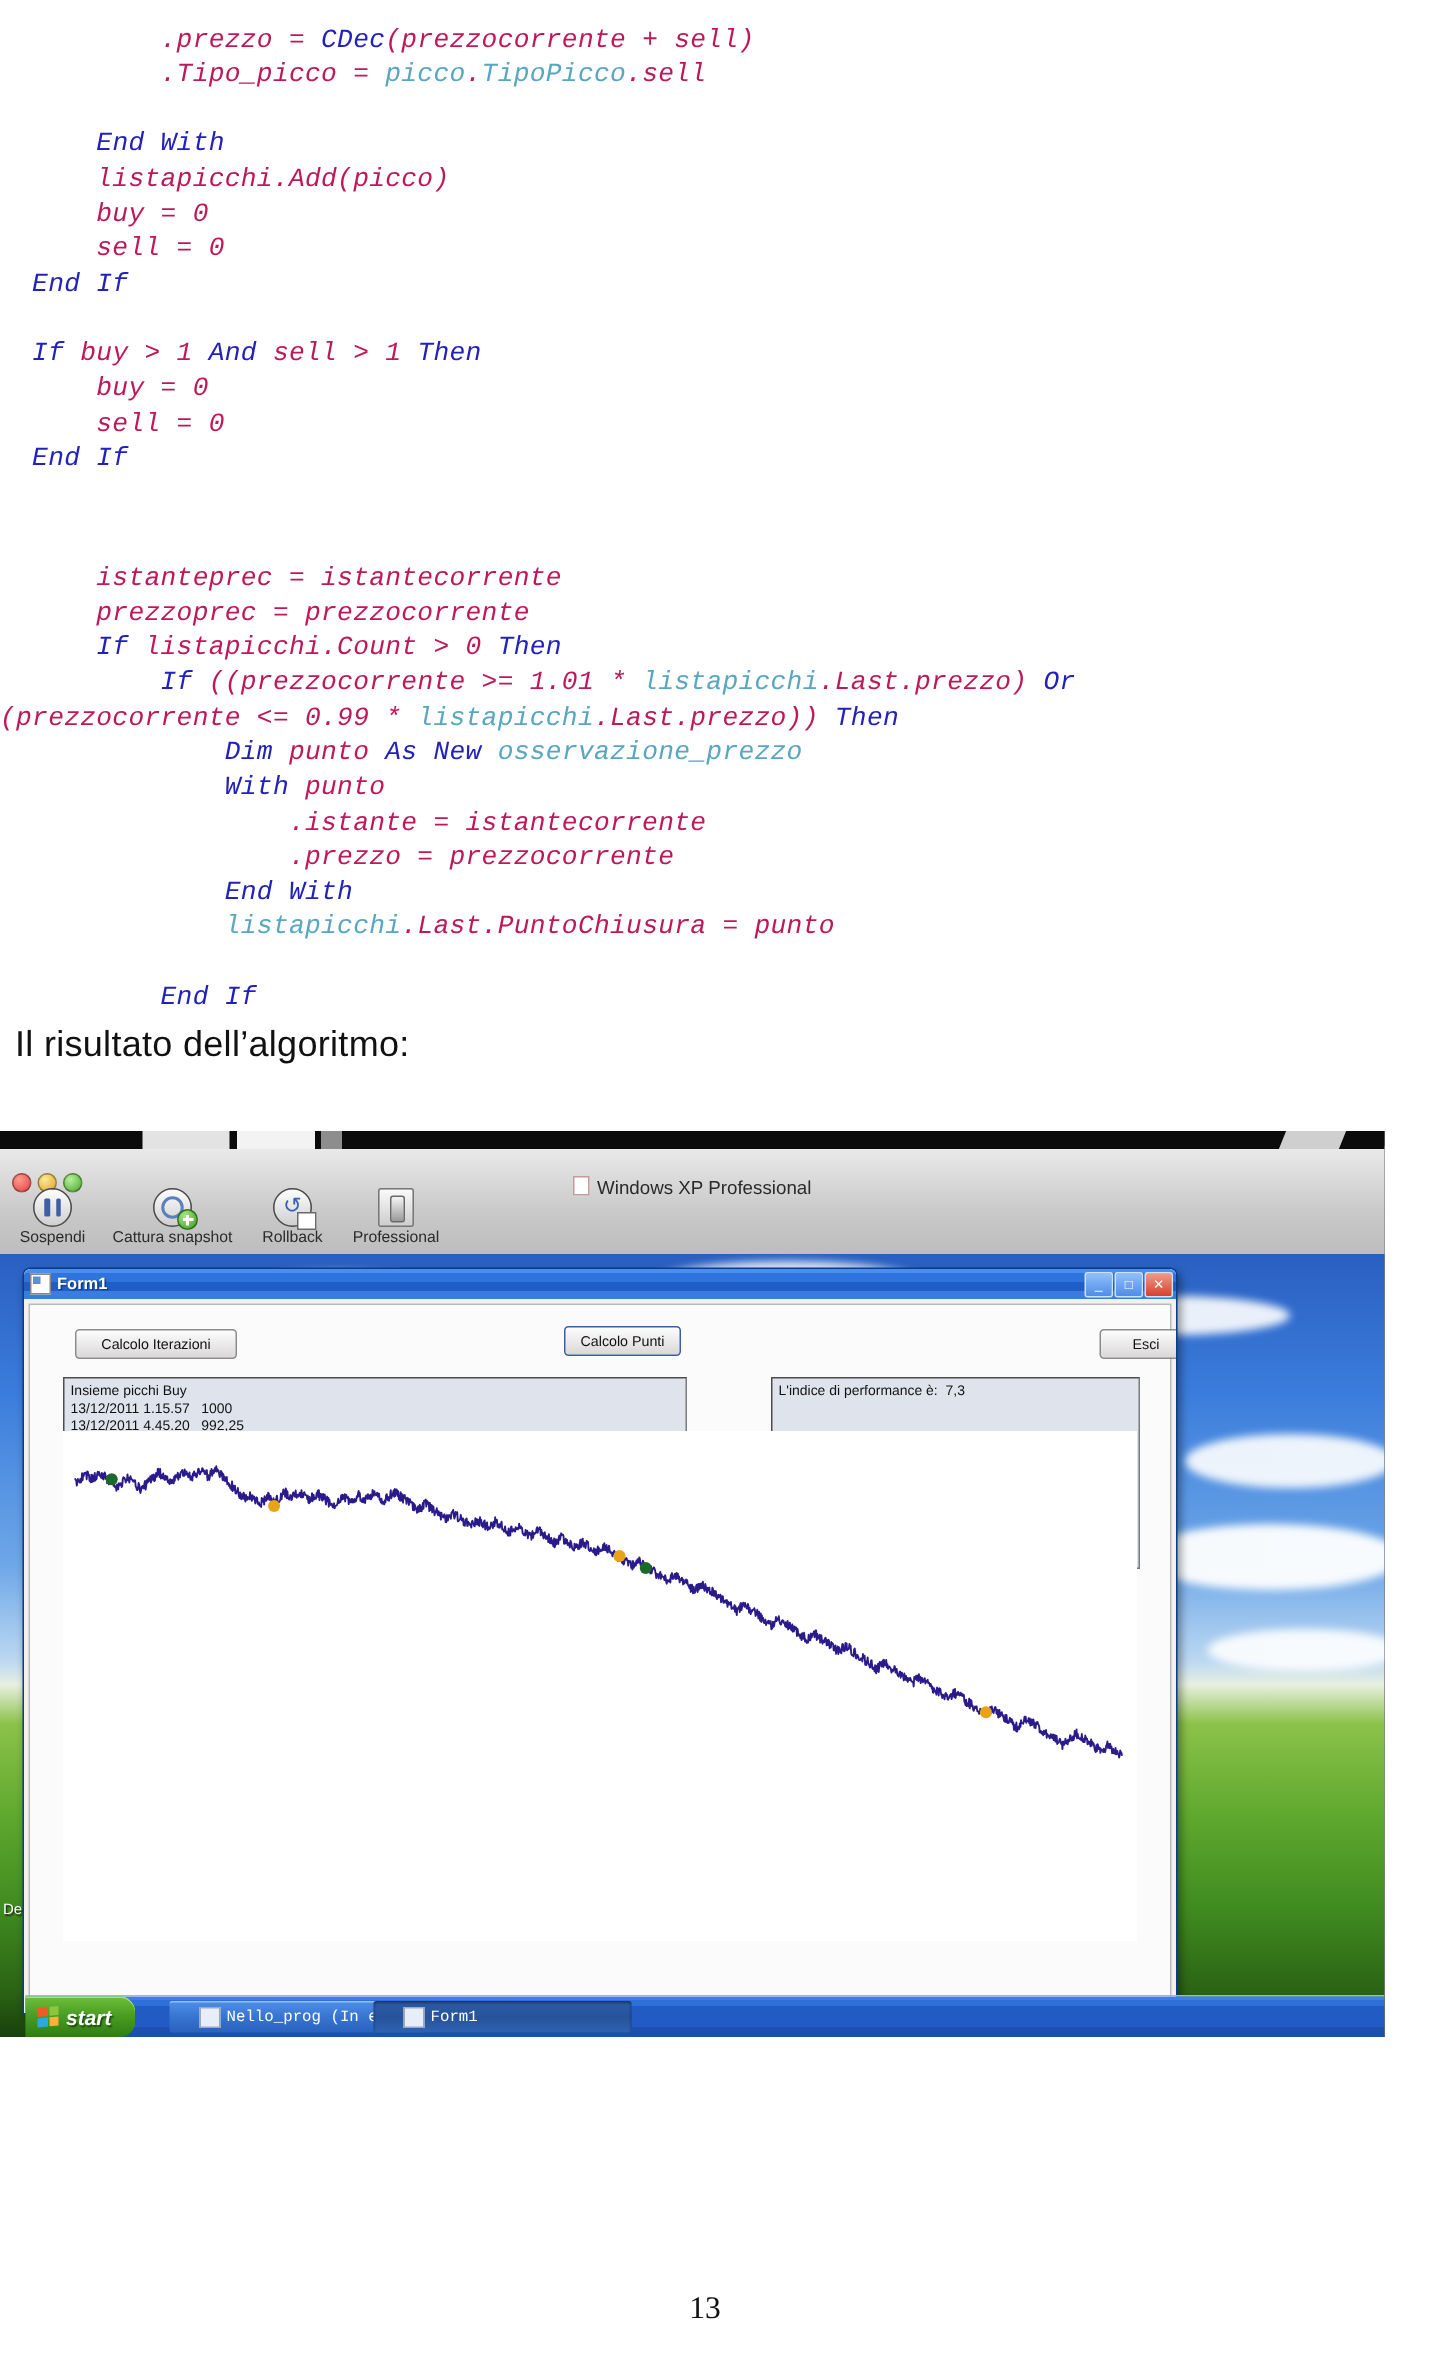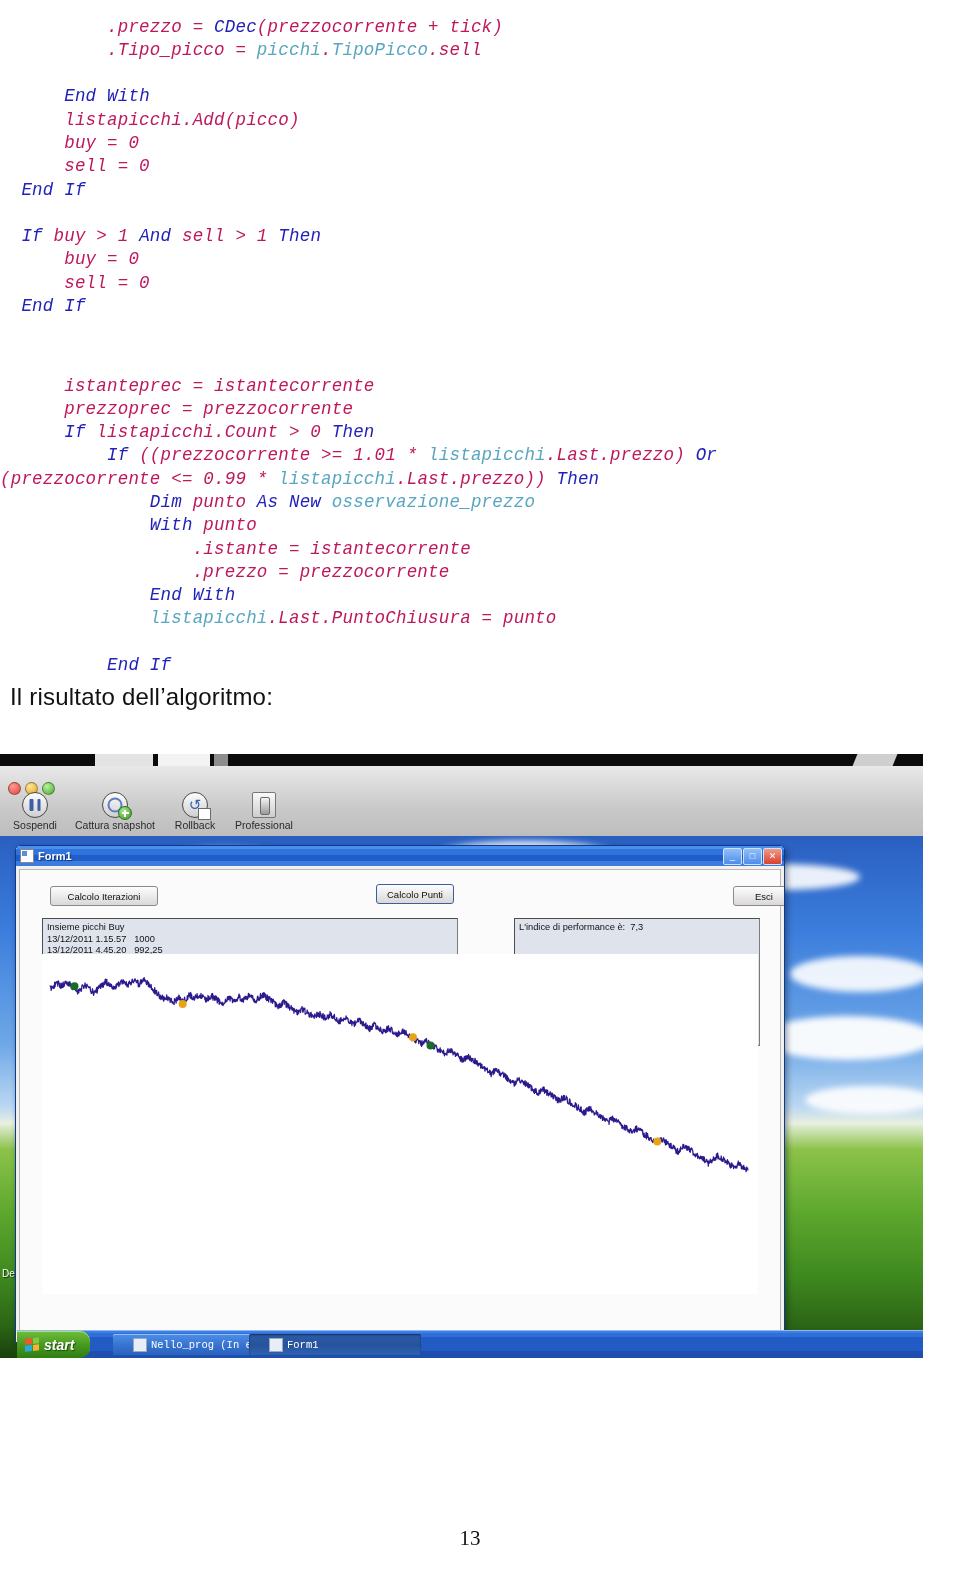--- a/index.html
+++ b/index.html
@@ -143,22 +143,22 @@
   #chart-area{position:absolute;left:22px;top:84px;width:716px;height:340px;background:#fff;}
   #chart-area svg{display:block;}
 
   
   #pageno{position:absolute;left:0;top:1526px;width:940px;text-align:center;
     font-family:"Liberation Serif",serif;font-size:21px;color:#111;}
 </style>
 </head>
 <body>
 
-<pre id="code-top" class="code-block"><span class="pl">          .prezzo = </span><span class="kw">CDec</span><span class="pl">(prezzocorrente + tick)</span>
-<span class="pl">          .Tipo_picco = </span><span class="tp">picchi</span><span class="pl">.</span><span class="tp">TipoPicco</span><span class="pl">.sell</span>
+<pre id="code-top" class="code-block"><span class="pl">          .prezzo = </span><span class="kw">CDec</span><span class="pl">(prezzocorrente + sell)</span>
+<span class="pl">          .Tipo_picco = </span><span class="tp">picco</span><span class="pl">.</span><span class="tp">TipoPicco</span><span class="pl">.sell</span>
 <span class="pl"></span>
 <span class="pl">      </span><span class="kw">End With</span>
 <span class="pl">      listapicchi.Add(picco)</span>
 <span class="pl">      buy = 0</span>
 <span class="pl">      sell = 0</span>
 <span class="pl">  </span><span class="kw">End If</span>
 <span class="pl"></span>
 <span class="pl">  </span><span class="kw">If</span><span class="pl"> buy &gt; 1 </span><span class="kw">And</span><span class="pl"> sell &gt; 1 </span><span class="kw">Then</span>
 <span class="pl">      buy = 0</span>
 <span class="pl">      sell = 0</span>
@@ -187,20 +187,23 @@
       <span class="nub" style="left:95px;width:58px;"></span>
       <span class="nub" style="left:158px;width:52px;background:#f3f3f3;"></span>
       <span class="nub" style="left:214px;width:14px;background:#8d8d8d;"></span>
       <span class="nub" style="left:855px;width:40px;background:#cfcfcf;transform:skewX(-22deg);"></span>
     </div>
     <div id="vm-body">
       <span class="traffic" id="tl-red"></span>
       <span class="traffic" id="tl-yel"></span>
       <span class="traffic" id="tl-grn"></span>
 
+      <div id="vm-title">
+        <span class="docico"></span><span>Windows XP Professional</span>
+      </div>
 
       <div class="vm-btn" style="left:6px;width:58px;">
         <span class="glyph ic-circle">
           <span class="pausebars">
               <i></i>
               <i></i>
             </span>
         </span>
         <span>Sospendi</span>
       </div>

